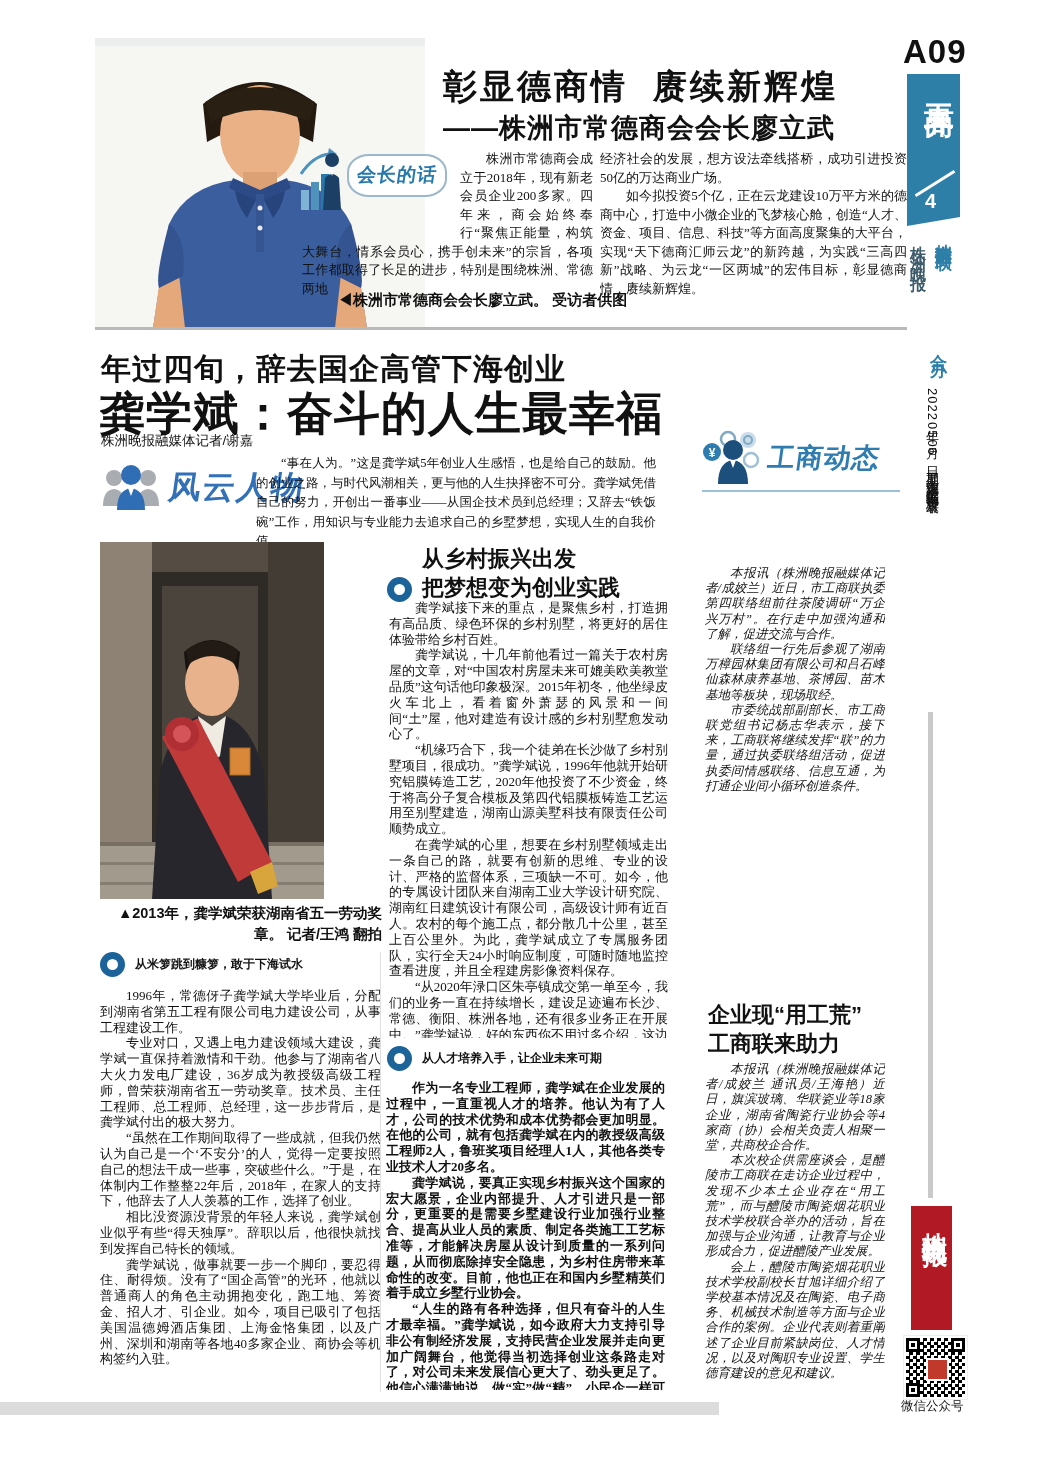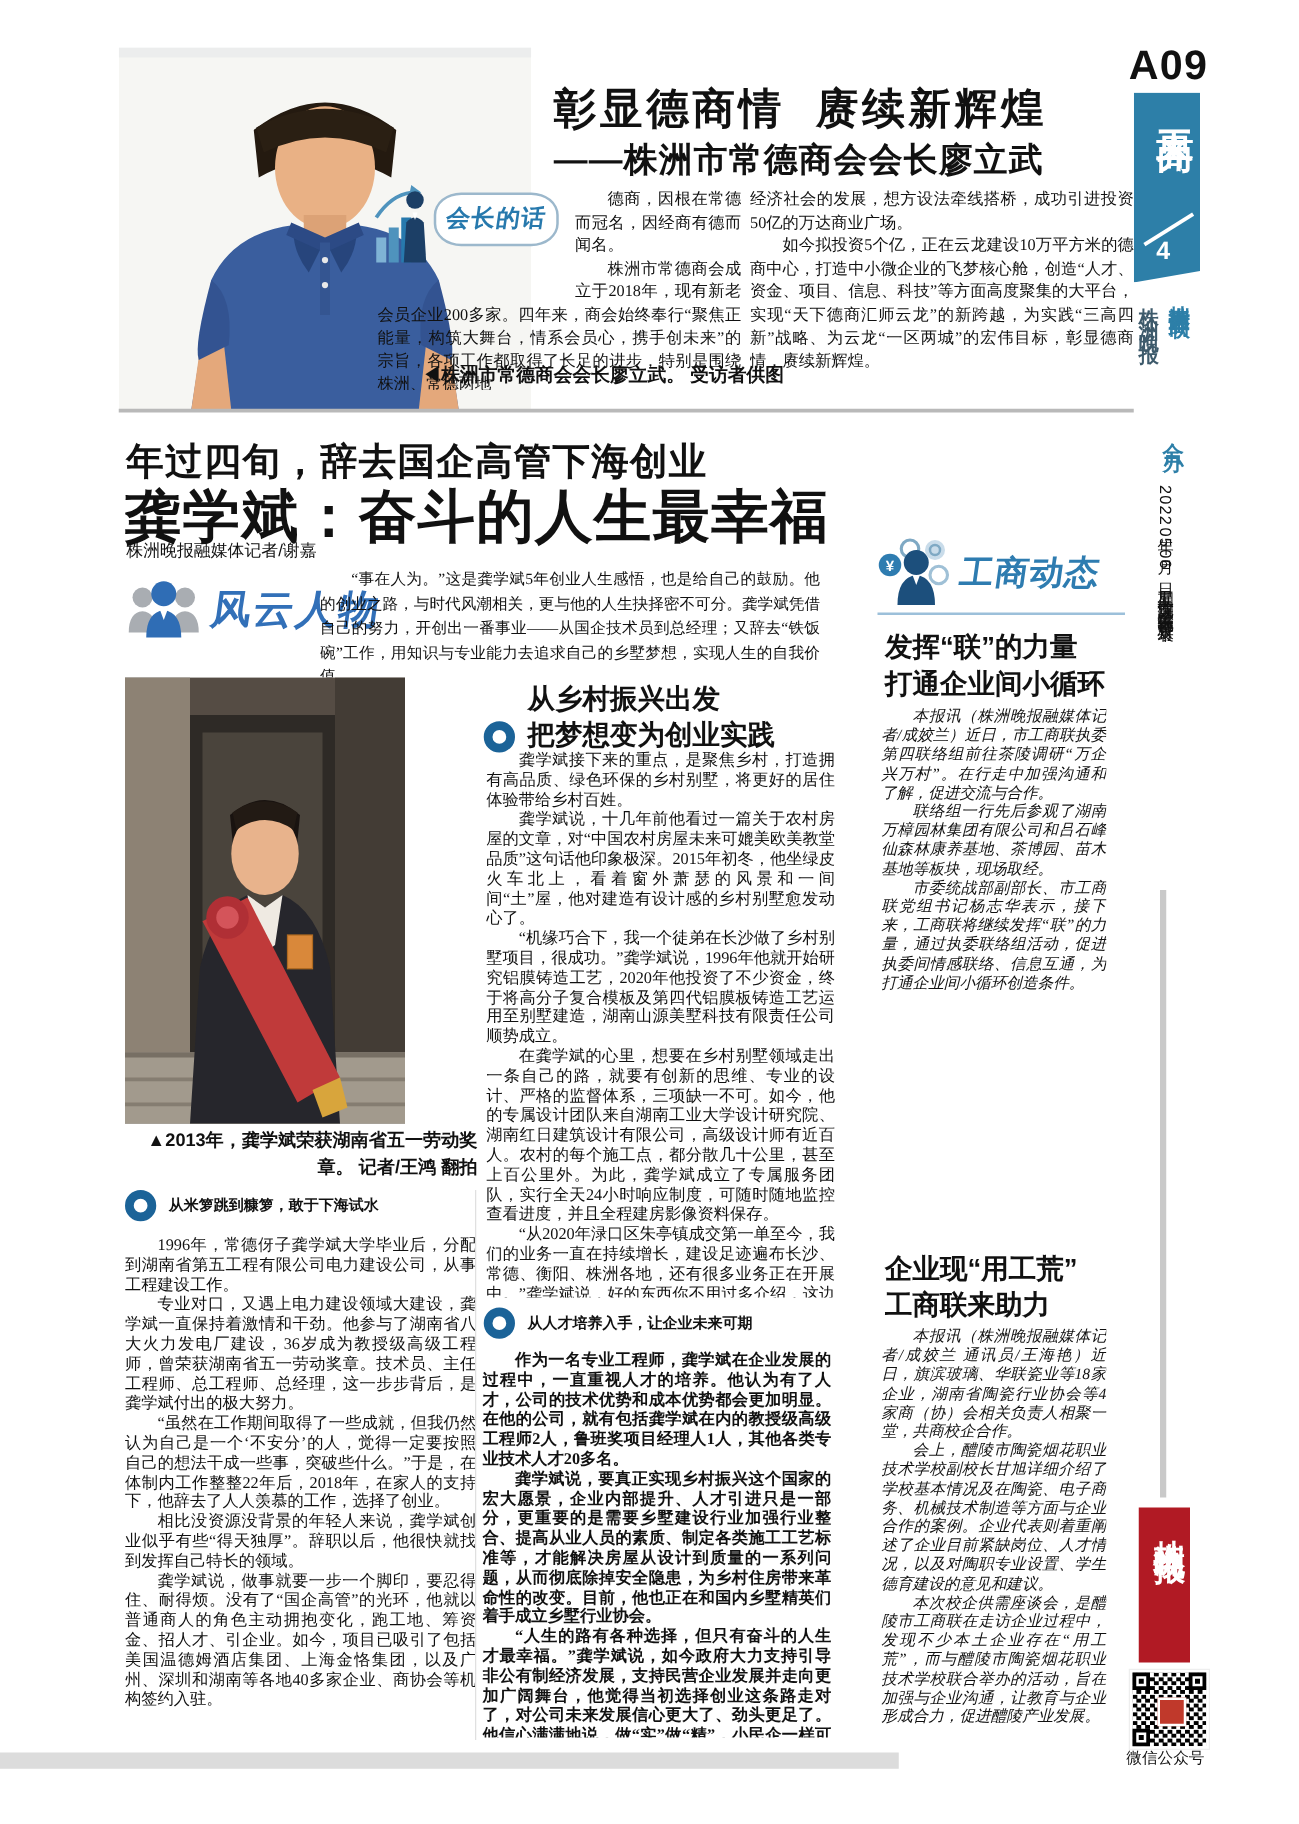--- a/index.html
+++ b/index.html
@@ -126,21 +126,20 @@
       <path d="M24 66 L26 34 Q33 26 40 34 L42 66 Z" fill="#1c3f66"></path>
       <path d="M31 26 L33 32 L35 26 Z" fill="#fff"></path>
     </svg>
     <div class="bubble">
       <span class="bubble-text">会长的话</span>
     </div>
   </div>
 
   <div class="abs top-col top-col1 serif jtext">
     <div class="badge-spacer"></div>
-    <p class="para">德商，因根在常德而冠名，因经商有德而闻名。</p>
     <p class="para">株洲市常德商会成立于2018年，现有新老会员企业200多家。四年来，商会始终奉行“聚焦正能量，构筑大舞台，情系会员心，携手创未来”的宗旨，各项工作都取得了长足的进步，特别是围绕株洲、常德两地</p>
   </div>
   <div class="abs top-col top-col2 serif jtext">
     <p class="para" style="text-indent:0">经济社会的发展，想方设法牵线搭桥，成功引进投资50亿的万达商业广场。</p>
     <p class="para">如今拟投资5个亿，正在云龙建设10万平方米的德商中心，打造中小微企业的飞梦核心舱，创造“人才、资金、项目、信息、科技”等方面高度聚集的大平台，实现“天下德商汇师云龙”的新跨越，为实践“三高四新”战略、为云龙“一区两城”的宏伟目标，彰显德商情，赓续新辉煌。</p>
   </div>
   <div class="abs top-caption">◀株洲市常德商会会长廖立武。 受访者供图</div>
 
   <div class="abs divider-top"></div>
 
@@ -238,38 +237,34 @@
       <circle cx="46" cy="10" r="8" fill="#c9dcea"></circle>
       <circle cx="46" cy="10" r="4" fill="none" stroke="#7fa9c4" stroke-width="2"></circle>
       <circle cx="49" cy="30" r="7" fill="none" stroke="#9fc0d6" stroke-width="2.5"></circle>
       <circle cx="31" cy="20" r="10" fill="#1c4f7c"></circle>
       <path d="M16 54 Q16 32 31 30 Q46 32 46 54 Z" fill="#1c4f7c"></path>
       <path d="M28 30 L31 38 L34 30 Z" fill="#fff"></path>
     </svg>
     <span class="dongtai-text">工商动态</span>
   </div>
 
-  <div class="abs news-title news1-title">
-    <span>发挥“联”的力量</span><br>
-    <span>打通企业间小循环</span>
-  </div>
   <div class="abs news-body news1-body serif jtext">
       <p class="para">本报讯（株洲晚报融媒体记者/成姣兰）近日，市工商联执委第四联络组前往茶陵调研“万企兴万村”。在行走中加强沟通和了解，促进交流与合作。</p>
       <p class="para">联络组一行先后参观了湖南万樟园林集团有限公司和吕石峰仙森林康养基地、茶博园、苗木基地等板块，现场取经。</p>
       <p class="para">市委统战部副部长、市工商联党组书记杨志华表示，接下来，工商联将继续发挥“联”的力量，通过执委联络组活动，促进执委间情感联络、信息互通，为打通企业间小循环创造条件。</p>
     </div>
 
   <div class="abs news-title news2-title">
     <span>企业现“用工荒”</span><br>
     <span>工商联来助力</span>
   </div>
   <div class="abs news-body news2-body serif jtext">
       <p class="para">本报讯（株洲晚报融媒体记者/成姣兰 通讯员/王海艳）近日，旗滨玻璃、华联瓷业等18家企业，湖南省陶瓷行业协会等4家商（协）会相关负责人相聚一堂，共商校企合作。</p>
+      <p class="para">本次校企供需座谈会，是醴陵市工商联在走访企业过程中，发现不少本土企业存在“用工荒”，而与醴陵市陶瓷烟花职业技术学校联合举办的活动，旨在加强与企业沟通，让教育与企业形成合力，促进醴陵产业发展。</p>
       <p class="para">会上，醴陵市陶瓷烟花职业技术学校副校长甘旭详细介绍了学校基本情况及在陶瓷、电子商务、机械技术制造等方面与企业合作的案例。企业代表则着重阐述了企业目前紧缺岗位、人才情况，以及对陶职专业设置、学生德育建设的意见和建议。</p>
-      <p class="para">本次校企供需座谈会，是醴陵市工商联在走访企业过程中，发现不少本土企业存在“用工荒”，而与醴陵市陶瓷烟花职业技术学校联合举办的活动，旨在加强与企业沟通，让教育与企业形成合力，促进醴陵产业发展。</p>
     </div>
 
   <div class="abs page-number">A09</div>
 
   <div class="abs section-box">
     <div class="section-box-title vtext">工商界</div>
     <div class="section-slash"></div>
     <div class="section-box-num">4</div>
   </div>
 

